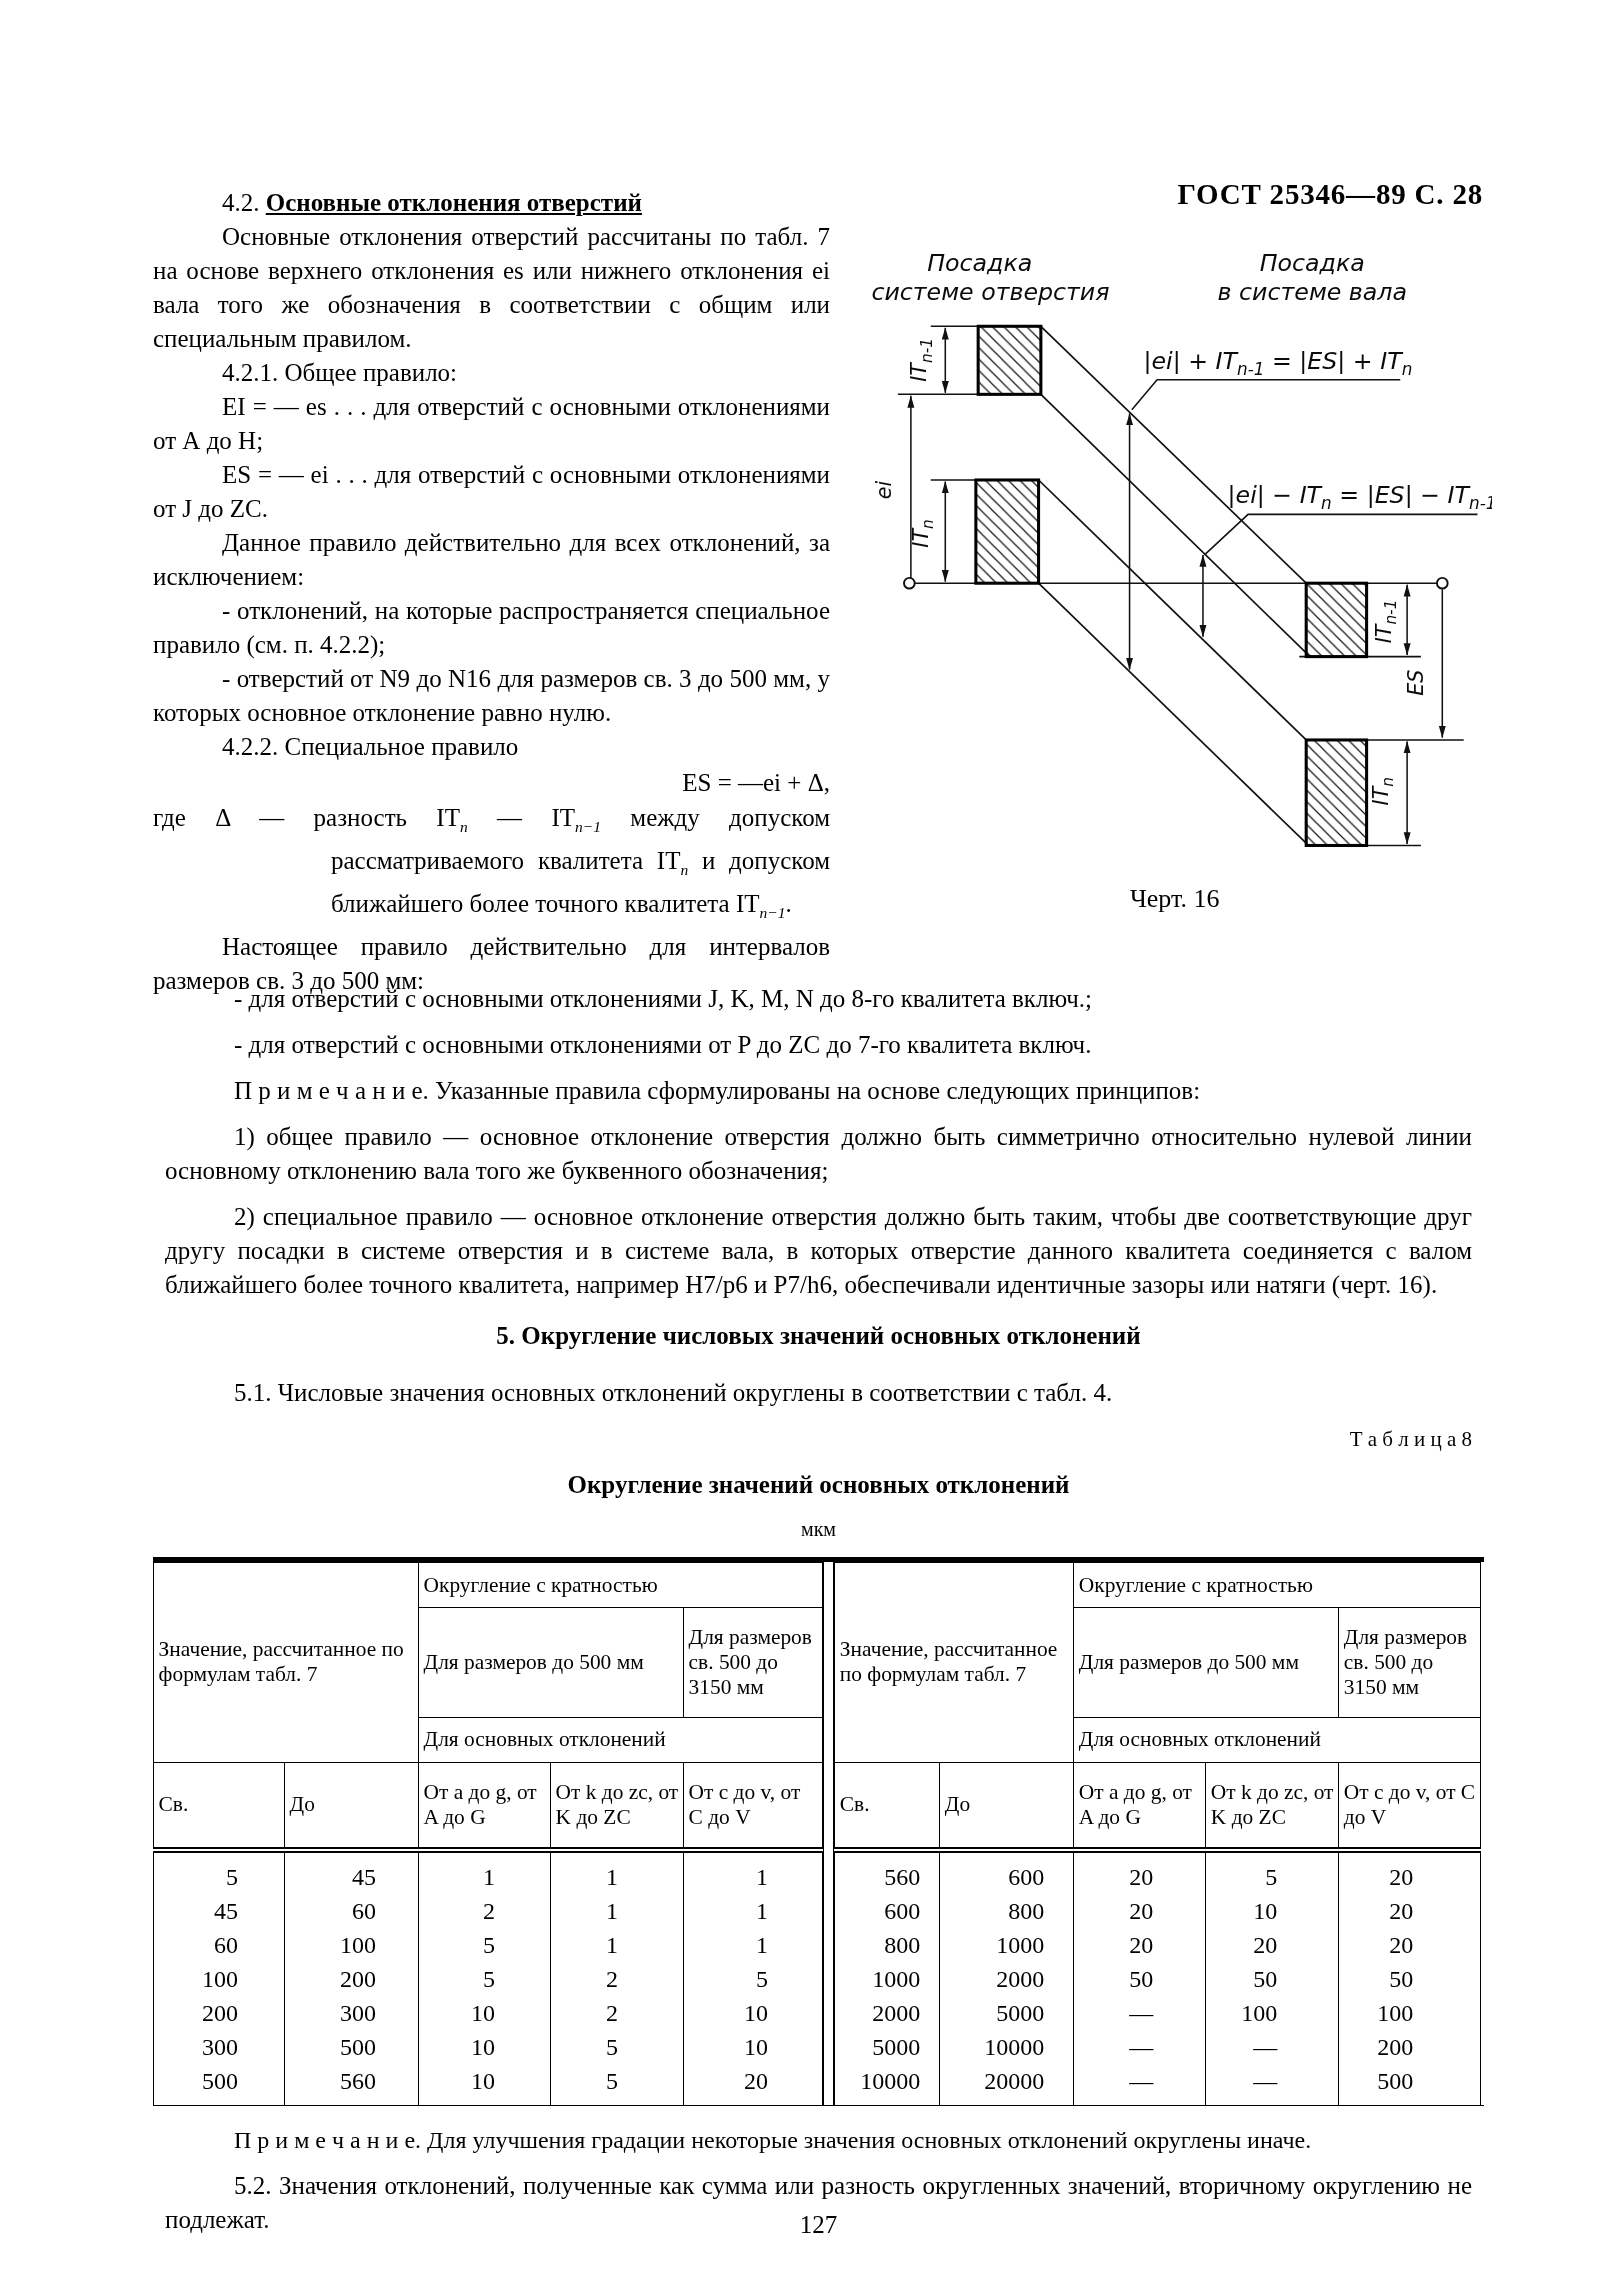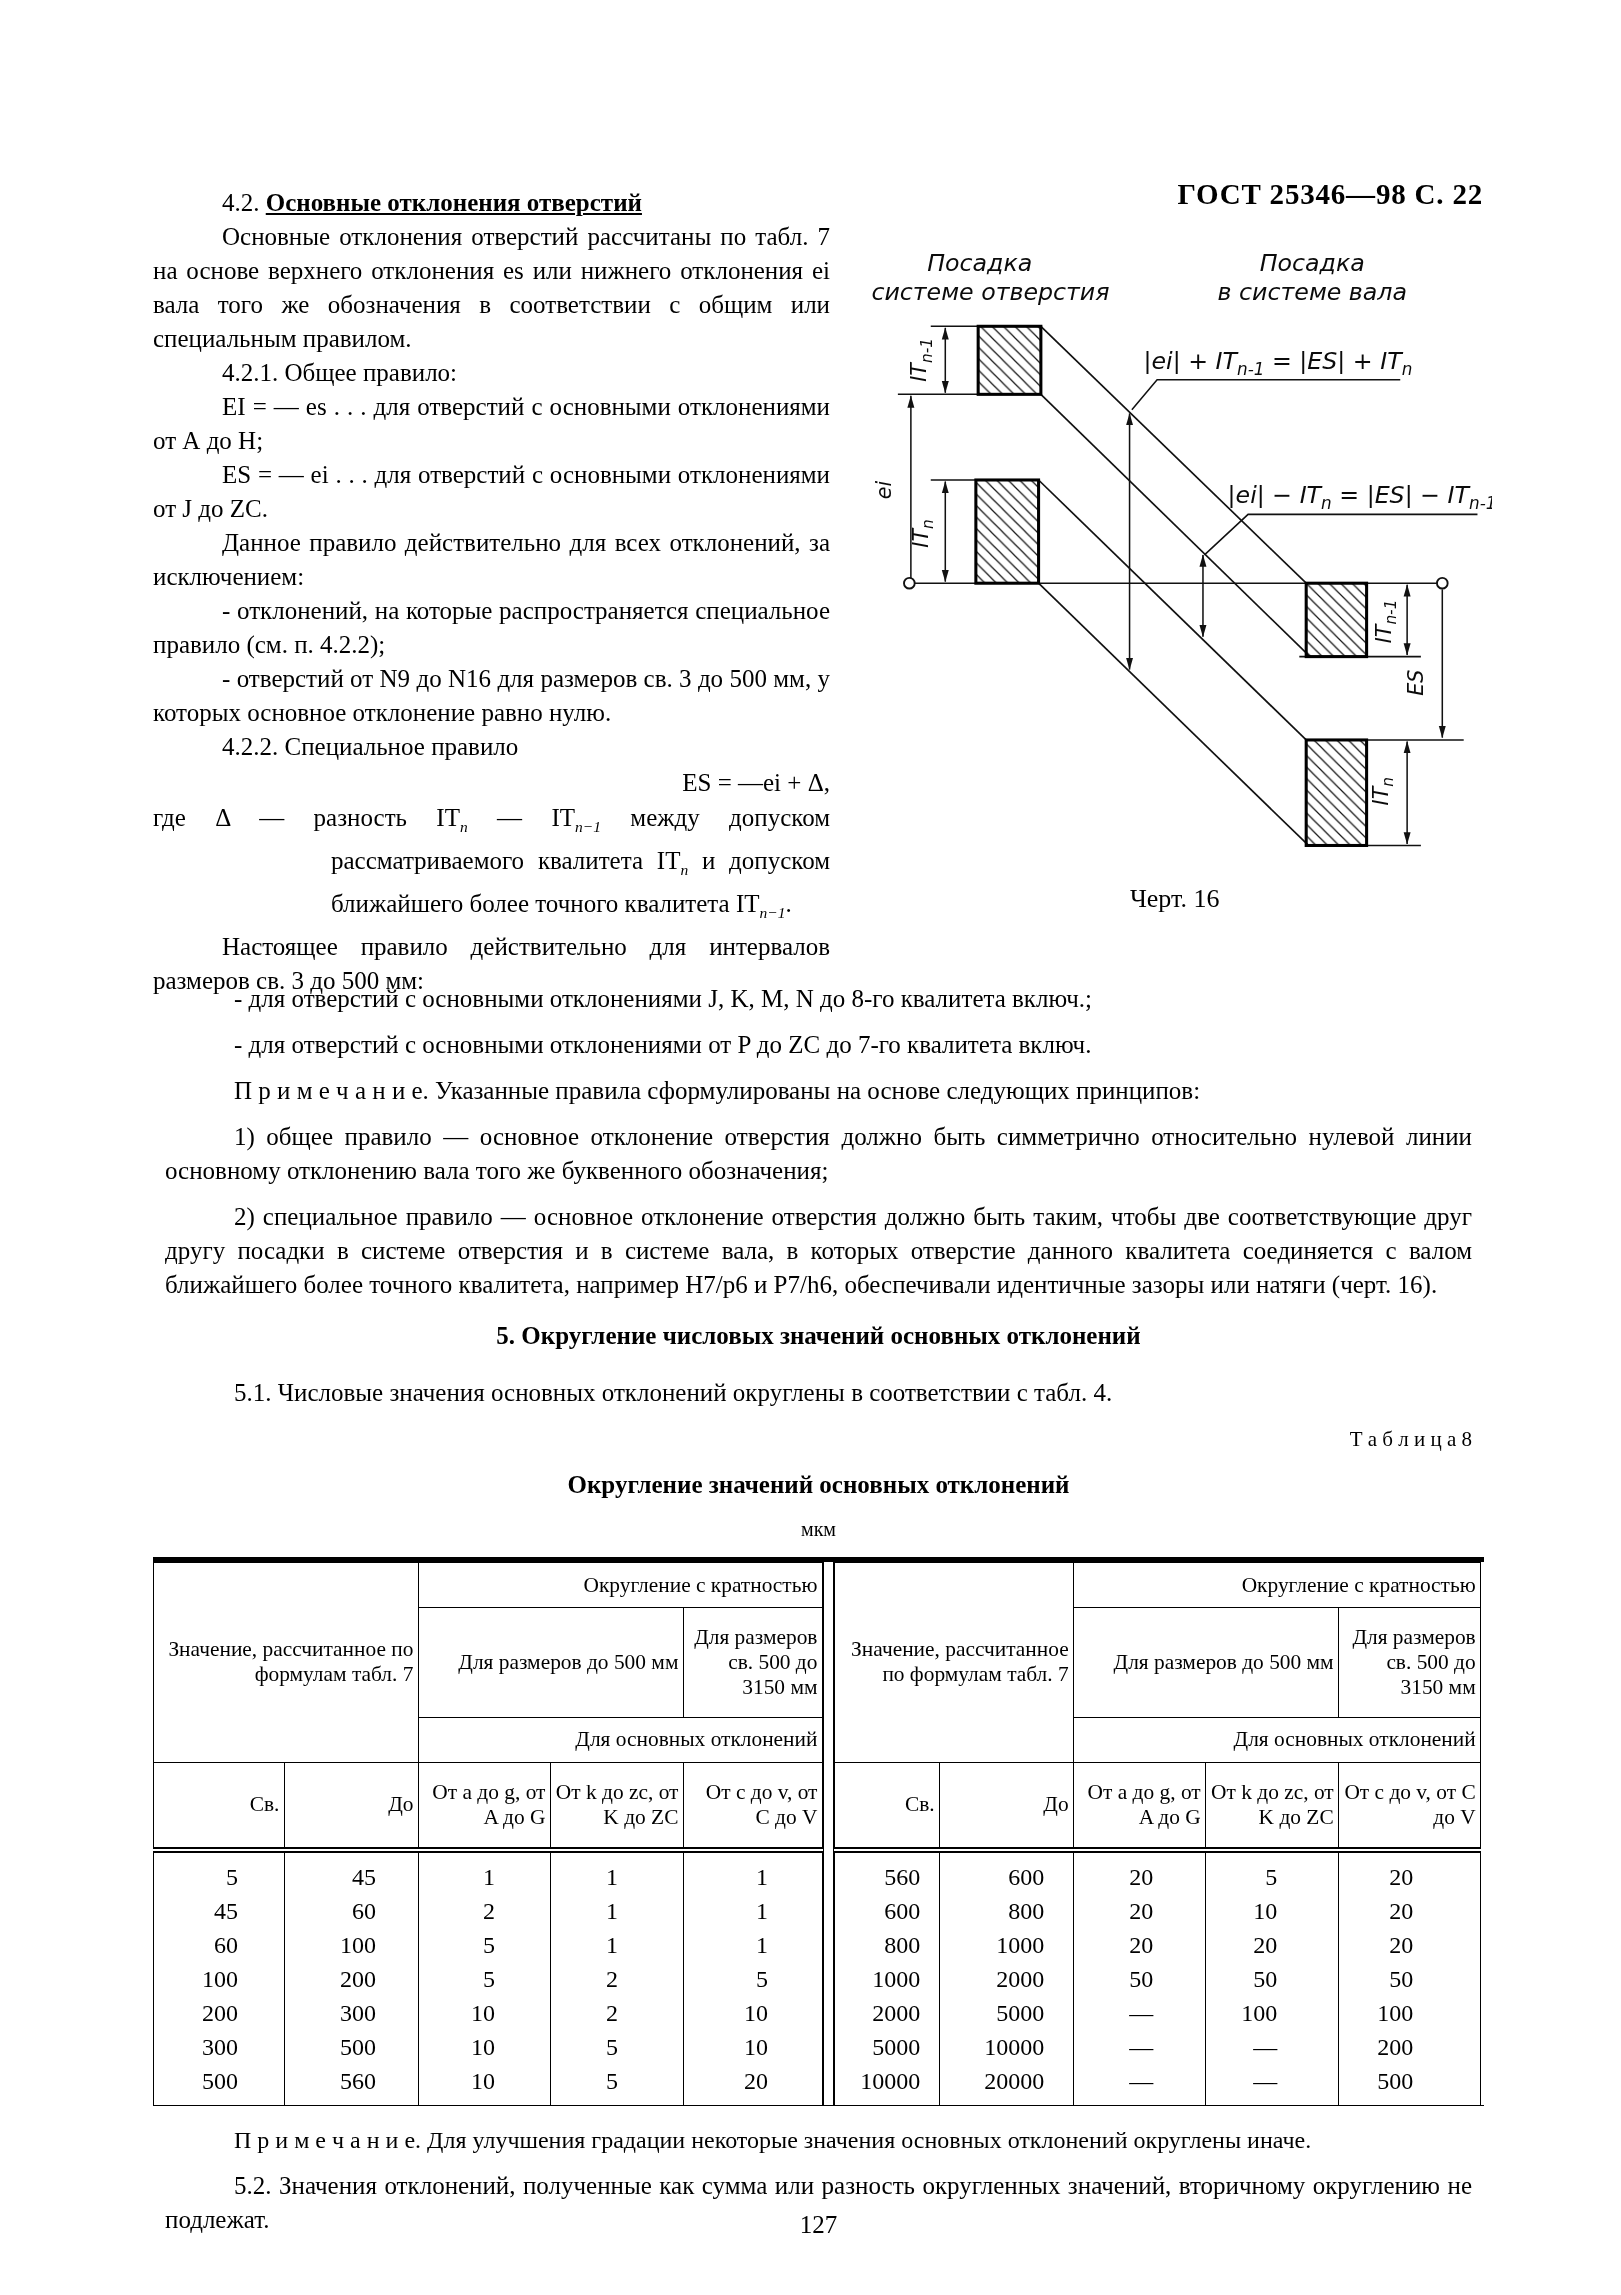--- a/index.html
+++ b/index.html
@@ -54,21 +54,21 @@
   .tbl-wrap {
     display:flex; margin-top:6.1px;
     border-top:5.4px solid #000; border-bottom:1.5px solid #000;
   }
   .tbl-wrap table { border-collapse:collapse; table-layout:fixed; }
   .t-left  { width:669px; }
   .t-right { width:645px; }
   .tbl-mid { width:9.2px; border-left:1.5px solid #000; border-right:1.5px solid #000; }
   .tbl-wrap th {
     border:1.5px solid #000; font-weight:normal;
-    font-size:21.4px; line-height:25px; text-align:right; vertical-align:middle;
+    font-size:21.4px; line-height:25px; text-align:left; vertical-align:middle;
     padding:3.1px 4.6px;
   }
   th.hr1 { height:38px; }
   th.hr2 { height:103px; }
   th.hr3 { height:37px; }
   th.hr4 { height:78px; border-bottom:6.1px double #000 !important; }
   .tbl-wrap td {
     border-left:1.5px solid #000; border-right:1.5px solid #000;
     border-top:none; border-bottom:none;
     font-size:24px; height:26px; padding:0 0 0 0;
@@ -83,21 +83,21 @@
   .t-right td.c3 { padding-right:52px; } .t-right td.c4 { padding-right:61px; }
   .t-right td.c5 { padding-right:67px; }
   
   .page-no { position:absolute; top:2175px; left:153px; width:1331px; text-align:center; font-size:25px;margin-top:36px; }
 </style>
 </head>
 <body>
 
 <div class="page">
 
-  <div class="gost-header">ГОСТ 25346—98 С. 22</div>
+  <div class="gost-header">ГОСТ 25346—89 С. 28</div>
 
   <div class="col-left">
     <p class="head42 noj"><span>4.2. </span><b>Основные отклонения отверстий</b></p>
     <p>Основные отклонения отверстий рассчитаны по табл. 7 на основе верхнего отклонения es или нижнего отклонения ei вала того же обозначения в соответствии с общим или специальным правилом.</p>
     <p class="noj">4.2.1. Общее правило:</p>
     <p>EI = — es . . . для отверстий с основными отклонениями от А до Н;</p>
     <p>ES = — ei . . . для отверстий с основными отклонениями от J до ZC.</p>
     <p>Данное правило действительно для всех отклонений, за исключением:</p>
     <p>- отклонений, на которые распространяется специальное правило (см. п. 4.2.2);</p>
     <p>- отверстий от N9 до N16 для размеров св. 3 до 500 мм, у которых основное отклонение равно нулю.</p>

